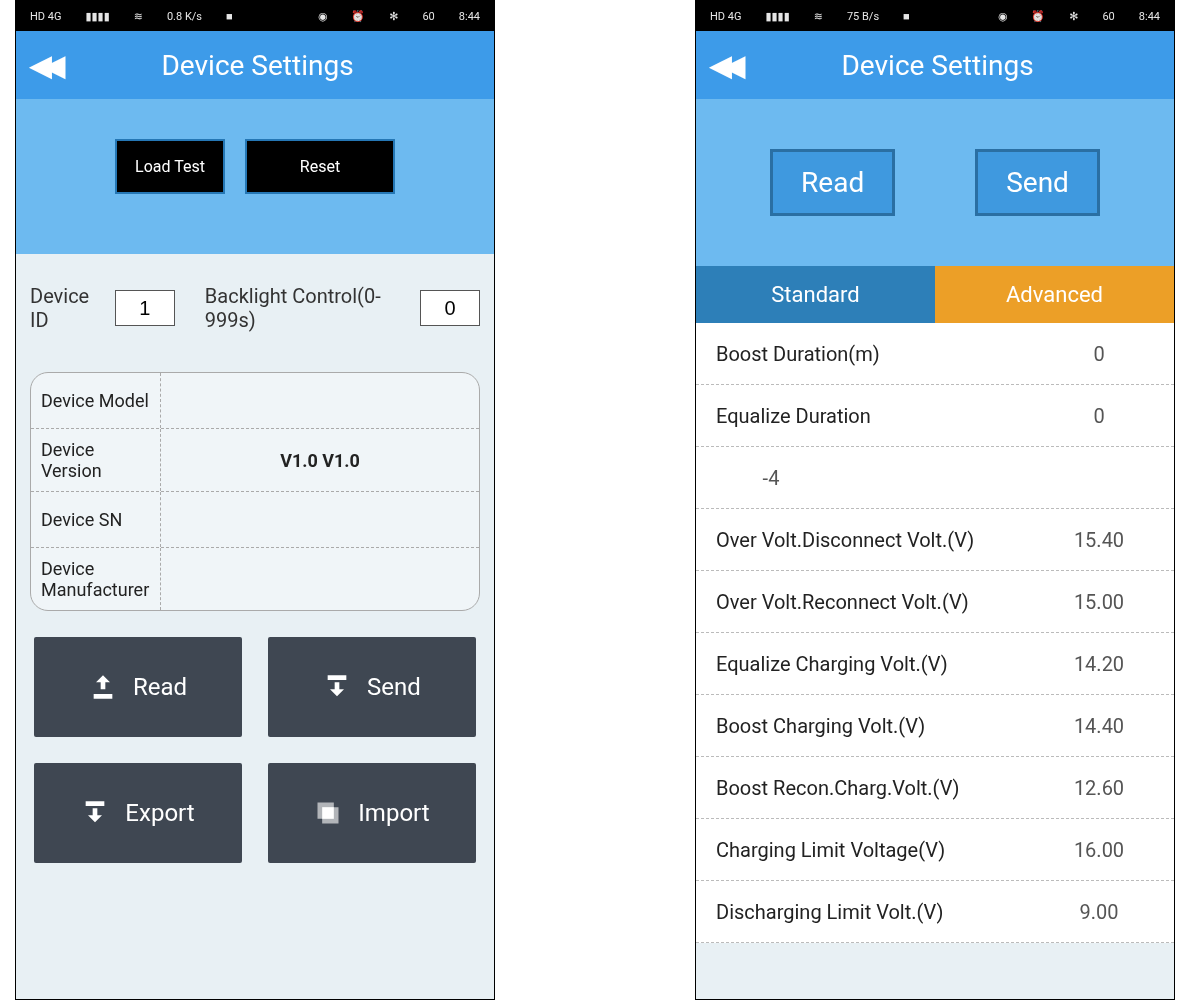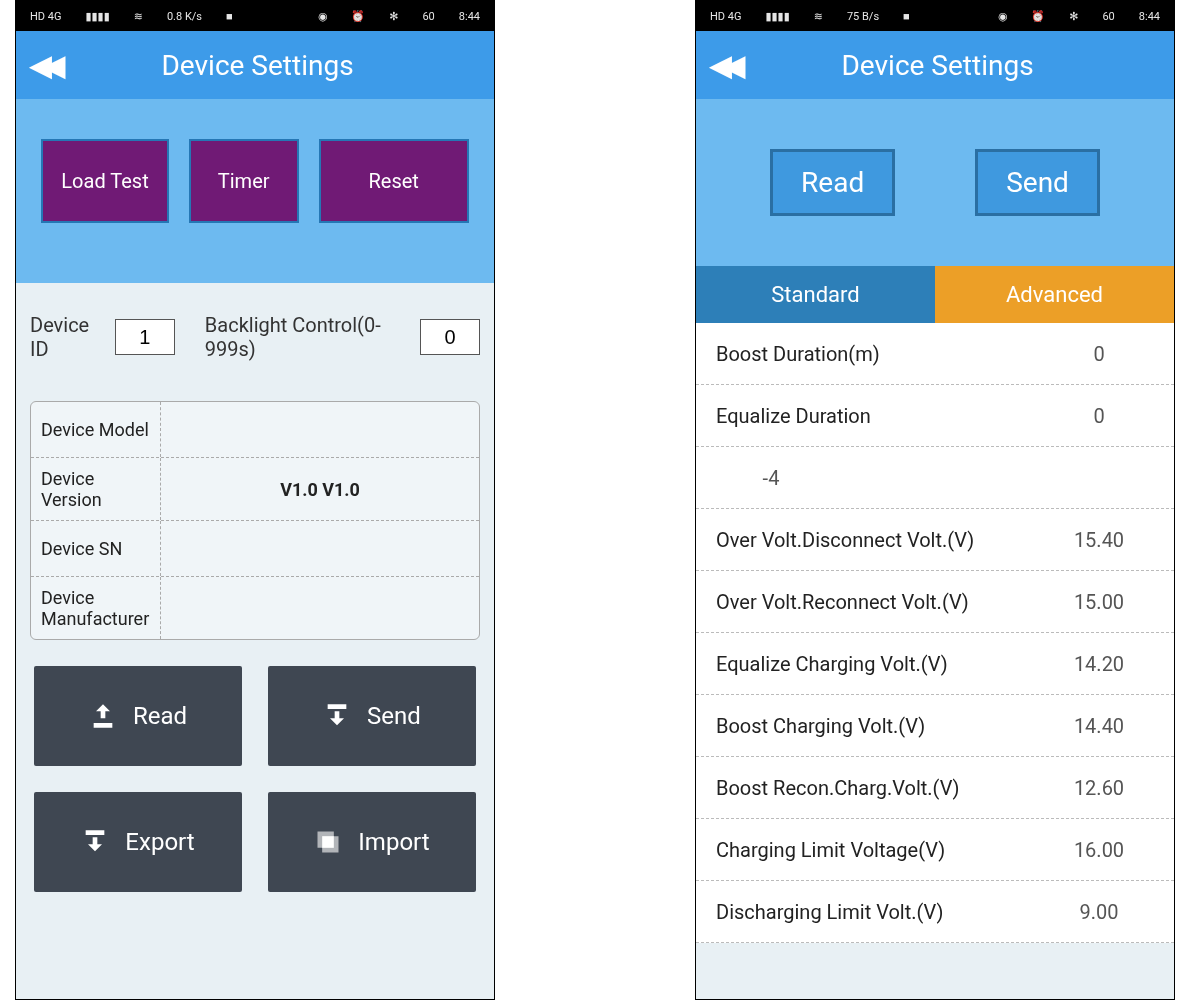--- a/index.html
+++ b/index.html
@@ -49,25 +49,25 @@
   }
   .header-title { flex:1; text-align:center; margin-right:40px; }
   .toolbar {
     background: #6dbaf0;
     padding: 40px 10px 60px;
     display: flex;
     gap: 20px;
     justify-content: center;
   }
   .tb-btn {
-    background: #701a75;
+    background: #000000;
     border: 2px solid #2577b5;
     color: #fff;
-    font-size: 20px;
-    padding: 28px 18px;
+    font-size: 16px;
+    padding: 16px 18px;
     min-width: 110px;
     text-align: center;
   }
   .tb-btn.wide { min-width: 150px; }
   .toolbar2 {
     background: #6dbaf0;
     padding: 50px 10px 50px;
     display:flex;
     gap: 80px;
     justify-content:center;
@@ -96,21 +96,21 @@
     border:1px solid #555;
     background:#fff;
     width: 60px;
     height:36px;
     text-align:center;
     font-size:20px;
     padding: 4px;
   }
   .info-table {
     border:1px solid #aaa;
-    border-radius: 6px;
+    border-radius: 18px;
     background:#f0f5f8;
     margin-bottom: 26px;
   }
   .info-row {
     display:flex;
     border-bottom:1px dashed #aaa;
     min-height: 56px;
   }
   .info-row:last-child { border-bottom:none; }
   .info-label {
@@ -194,21 +194,20 @@
       <span>60</span>
       <span>8:44</span>
     </div>
   </div>
   <div class="header">
     <span class="back-icon">◀◀</span>
     <span class="header-title">Device Settings</span>
   </div>
   <div class="toolbar">
     <div class="tb-btn">Load Test</div>
-    <div class="tb-btn">Timer</div>
     <div class="tb-btn wide">Reset</div>
   </div>
   <div class="content1">
     <div class="row1">
       <span>Device ID</span>
       <input class="inp" value="1" style="">
       <span style="margin-left:20px">Backlight Control(0-999s)</span>
       <input class="inp" value="0" style="">
     </div>
     <div class="info-table">

